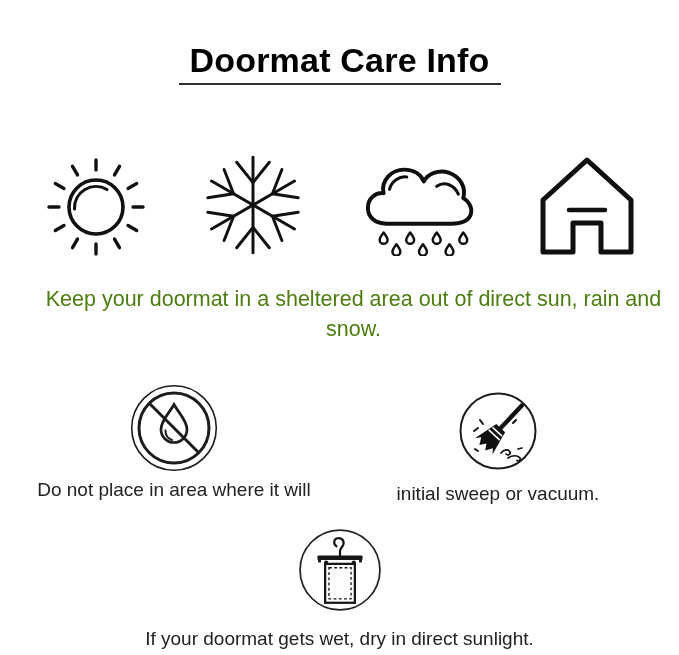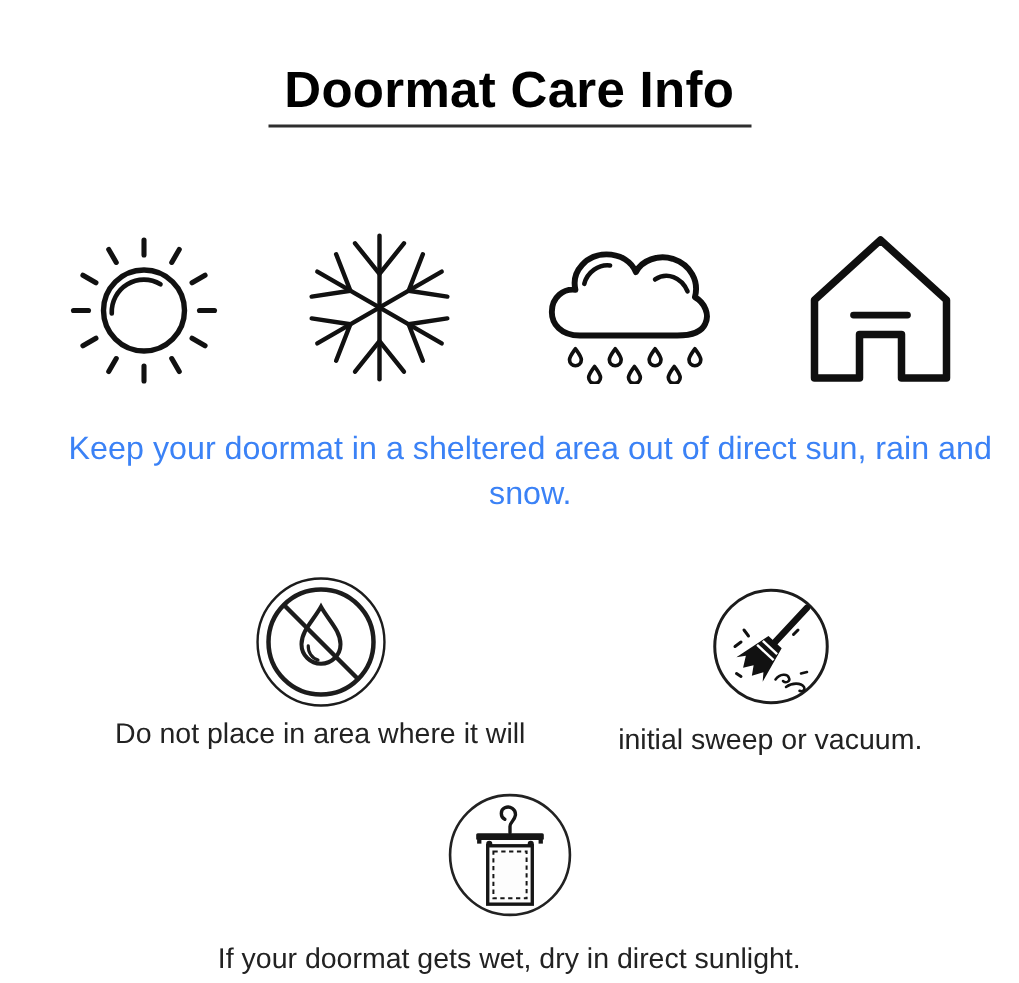--- a/index.html
+++ b/index.html
@@ -26,27 +26,27 @@
     padding:0 40px 0 46px;
     height:112px;
     display:flex;justify-content:space-between;align-items:center;
   }
   .w-icon{display:flex;align-items:center;justify-content:center;}
   
   .intro{
     margin-top:23px;
     text-align:center;
     font-size:21.5px;line-height:30px;
-    color:#3b82f6;
+    color:#4d7c0f;
     margin-left:28px;
   }
   
   .care-row{
     margin-top:40px;
-    display:flex;justify-content:center;
+    display:flex;justify-content:flex-start;gap:24px;
   }
   .care-col{display:flex;flex-direction:column;align-items:center;}
   .care-col.left{width:348px;}
   .care-col.right{width:252px;}
   .care-icon{flex:none;}
   .care-caption{
     margin-top:5px;
     text-align:center;
     font-size:19px;line-height:25px;
     color:#222222;

